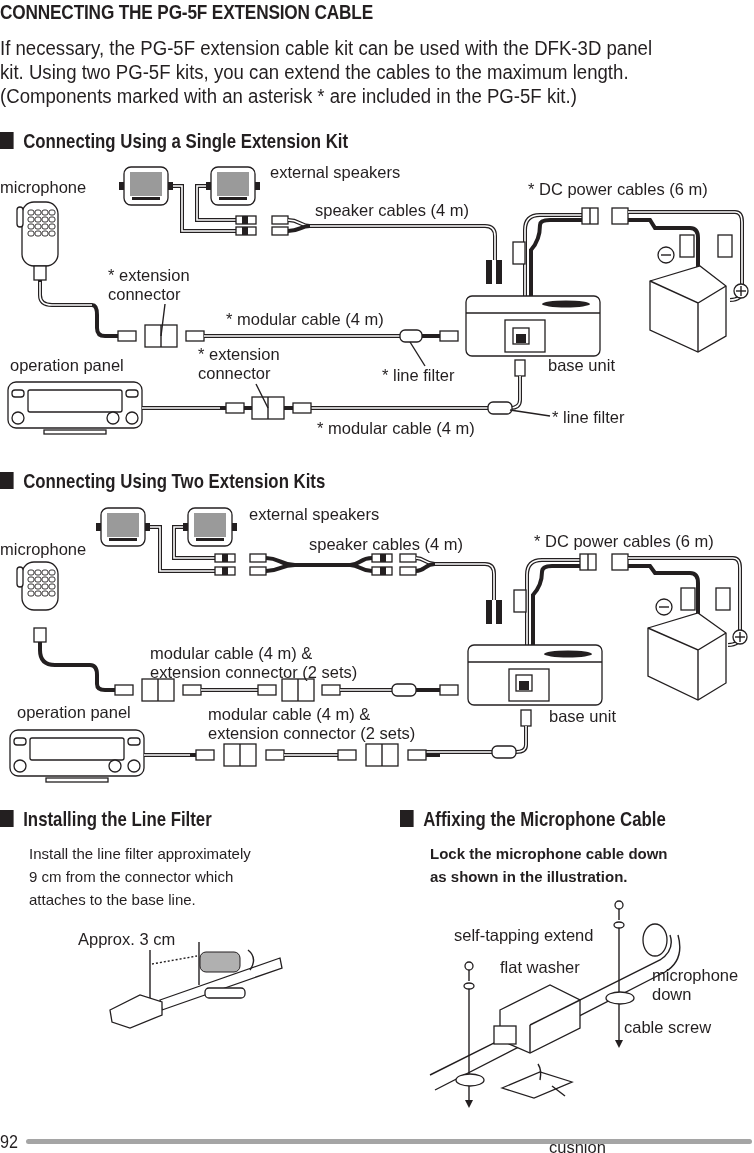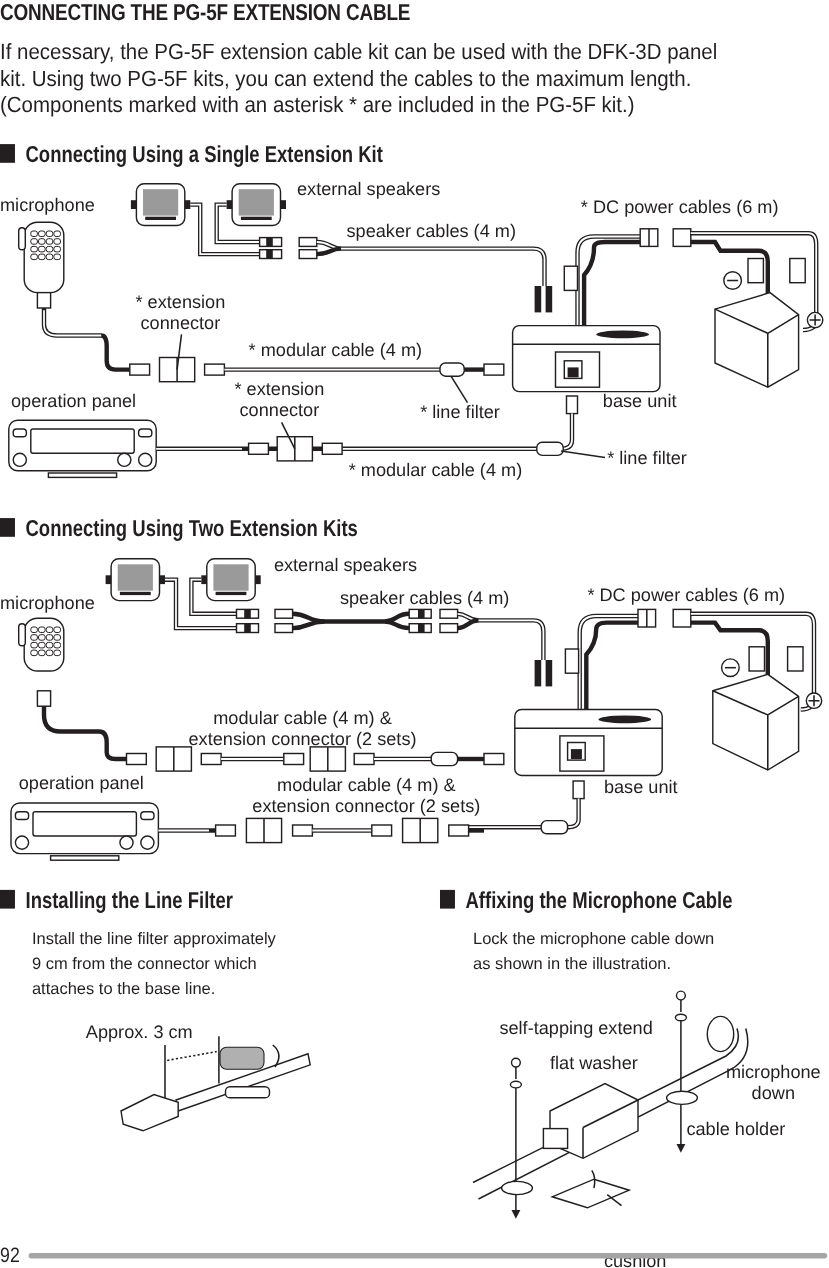--- a/index.html
+++ b/index.html
@@ -7,21 +7,21 @@
          font-family: "Liberation Sans", sans-serif; color: #231f20; }
   .abs { position: absolute; }
   .h1 { left: 0; top: 0; font-family: "Liberation Sans", sans-serif; font-weight: bold;
         font-size: 21px; letter-spacing: -0.2px; transform: scaleX(0.82); transform-origin: left top;
         white-space: nowrap; }
   .intro { left: 0; top: 36px; width: 754px; font-size: 20px; line-height: 24px; white-space: nowrap; }
   .intro div { transform: scaleX(0.93); transform-origin: left top; }
   .sec { font-weight: bold; font-size: 21px; white-space: nowrap; transform: scaleX(0.8); transform-origin: left top; }
   .sec .sq { display: inline-block; width: 17px; height: 17px; background: #231f20; margin-right: 12px; vertical-align: -1px; }
   .lbl { font-size: 16.5px; white-space: nowrap; line-height: 19px; }
-  .lbl.c { text-align: center; }
+  .lbl.c { text-align: left; }
   .para { font-size: 15px; line-height: 23px; white-space: nowrap; }
   svg { position: absolute; left: 0; top: 0; overflow: visible; }
   .ln { fill: none; stroke: #231f20; stroke-width: 1.4; }
   .cab { fill: none; stroke: #231f20; stroke-width: 4; }
   .cabi { fill: none; stroke: #fff; stroke-width: 1.6; }
   .box { fill: #fff; stroke: #231f20; stroke-width: 1.3; }
   .dk { fill: #231f20; }
   .footline { position: absolute; left: 26px; top: 1139px; width: 726px; height: 5px; background: #a5a5a5; border-radius: 3px; }
   .pageno { left: 0; top: 1131px; font-size: 19px; transform: scaleX(0.85); transform-origin: left top; }
 </style>
@@ -357,31 +357,31 @@
   <path class="box" d="M160,1000 L280,958 L282,968 L162,1010 Z"></path>
   <rect x="200" y="952" width="40" height="20" rx="6" fill="#b0b0b0" stroke="#231f20"></rect>
   <rect x="205" y="988" width="40" height="10" rx="4" class="box"></rect>
   <path class="ln" d="M248,950 Q258,958 250,970" stroke-width="3"></path>
   <path class="box" d="M110,1010 L140,995 L162,1002 L162,1015 L130,1028 L112,1022 Z"></path>
 </svg>
 
 <div class="abs sec" style="left:400px; top:807px;">
   <span class="sq"></span><span>Affixing the Microphone Cable</span>
 </div>
-<div class="abs para" style="left:430px; top:842px;">
+<div class="abs para" style="left:430px; top:842px;font-weight:bold;">
   <div>Lock the microphone cable down</div>
   <div>as shown in the illustration.</div>
 </div>
 <div class="abs lbl" style="left:454px;top:926px;">self-tapping extend</div>
 <div class="abs lbl" style="left:500px;top:958px;">flat washer</div>
 <div class="abs lbl c" style="left:652px;top:966px;width:102px;">
   <div>microphone</div>
   <div>down</div>
 </div>
-<div class="abs lbl" style="left:624px;top:1018px;">cable holder</div>
+<div class="abs lbl" style="left:624px;top:1018px;">cable screw</div>
 <div class="abs lbl" style="left:549px;top:1138px;">cushion</div>
 <svg width="754" height="1153">
 
   <g>
     <circle cx="619" cy="905" r="4" class="box"></circle>
       <line x1="619" y1="909" x2="619" y2="920" class="ln" stroke-width="2"></line>
     <ellipse cx="619" cy="925" rx="5" ry="3" class="box"></ellipse>
     <line x1="619" y1="928" x2="619" y2="1040" class="ln"></line>
   </g>
   <g>

